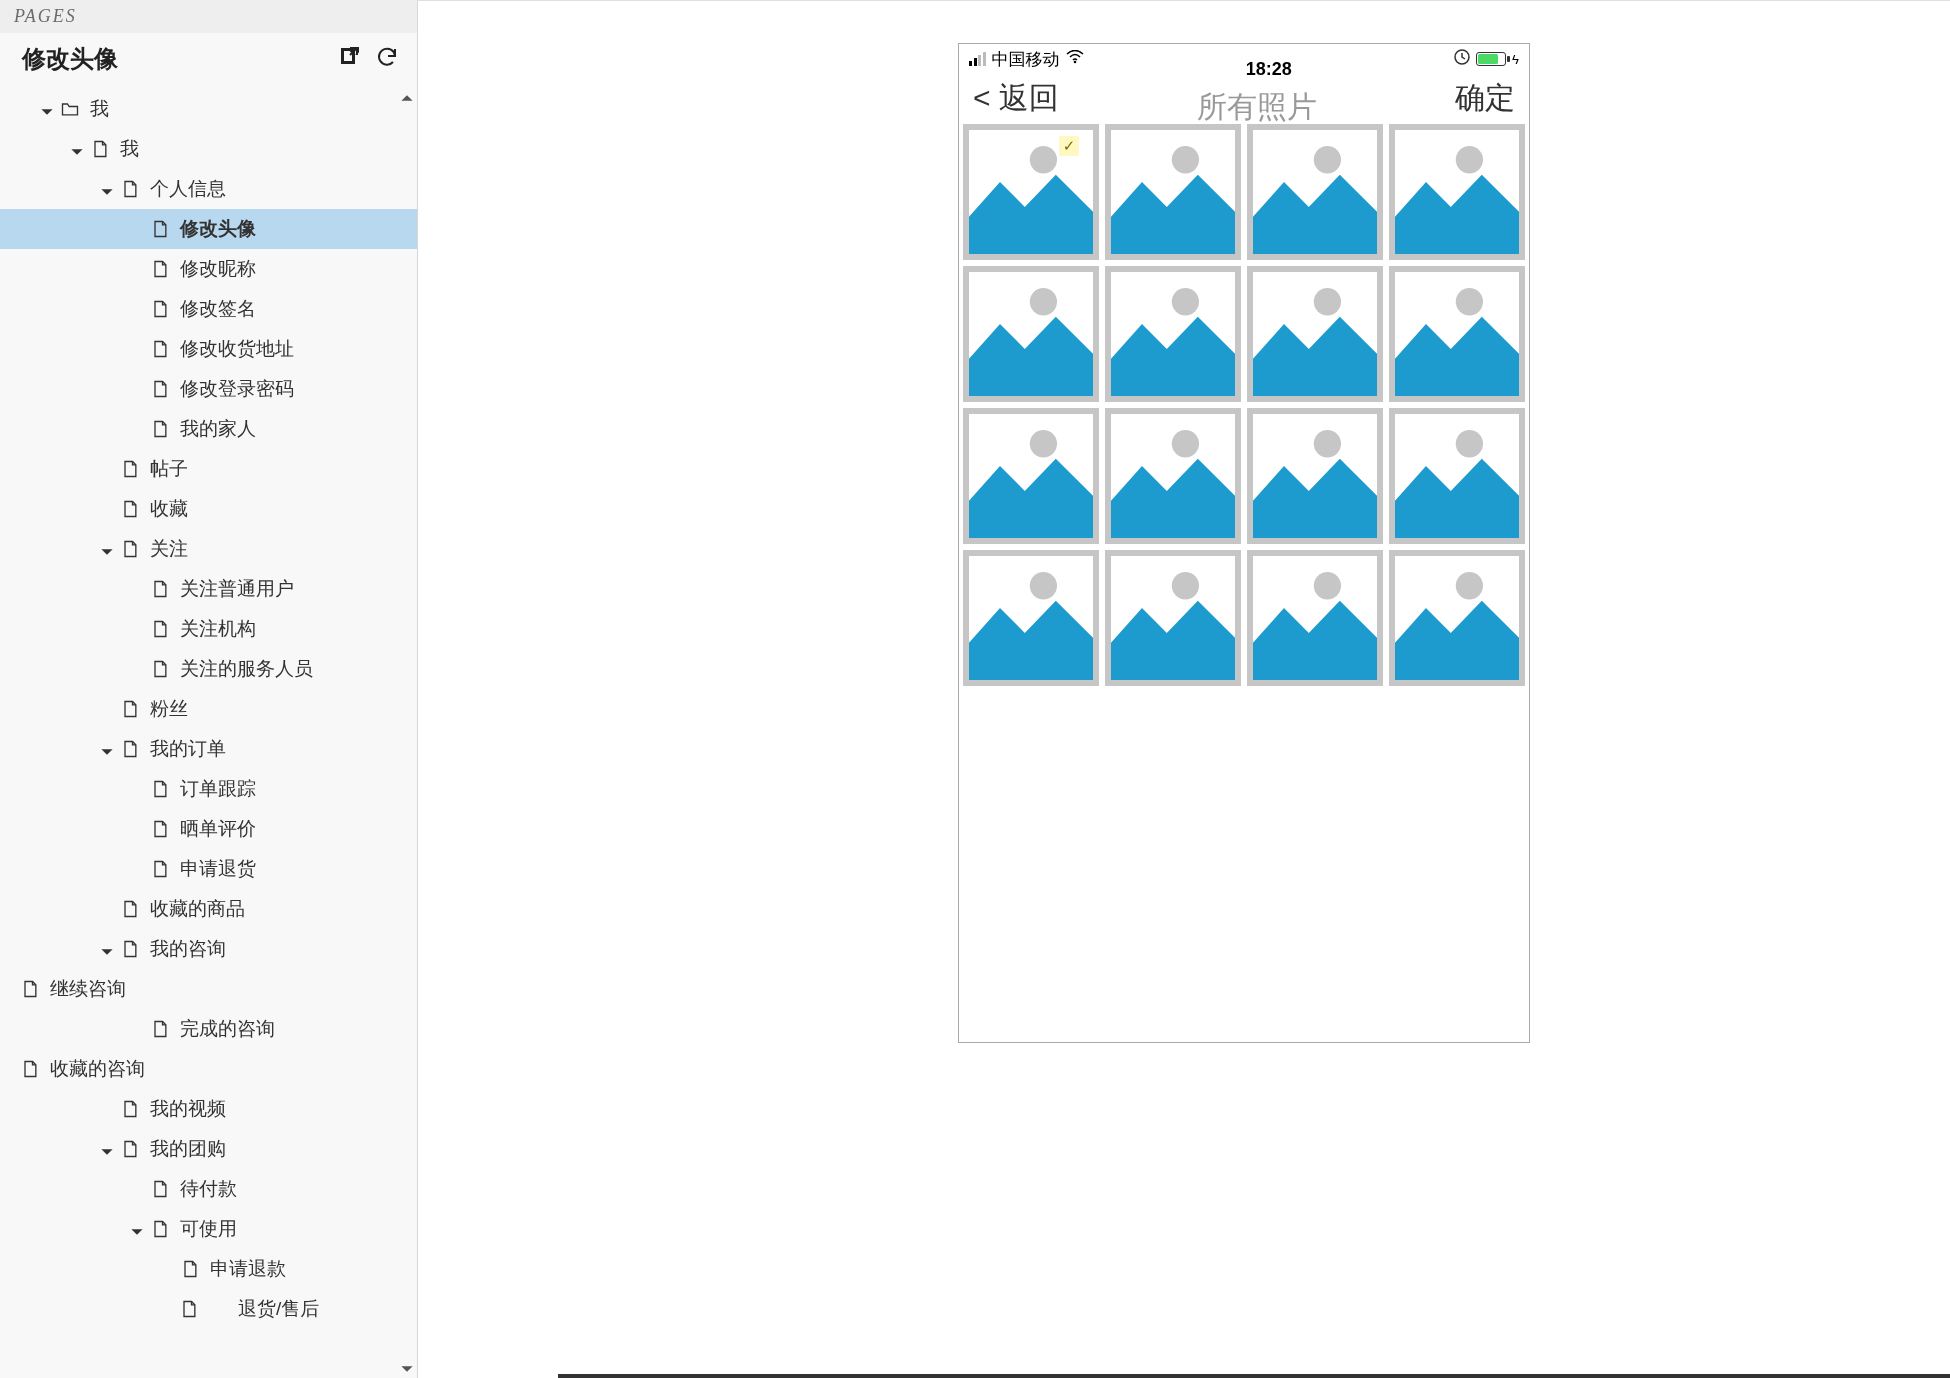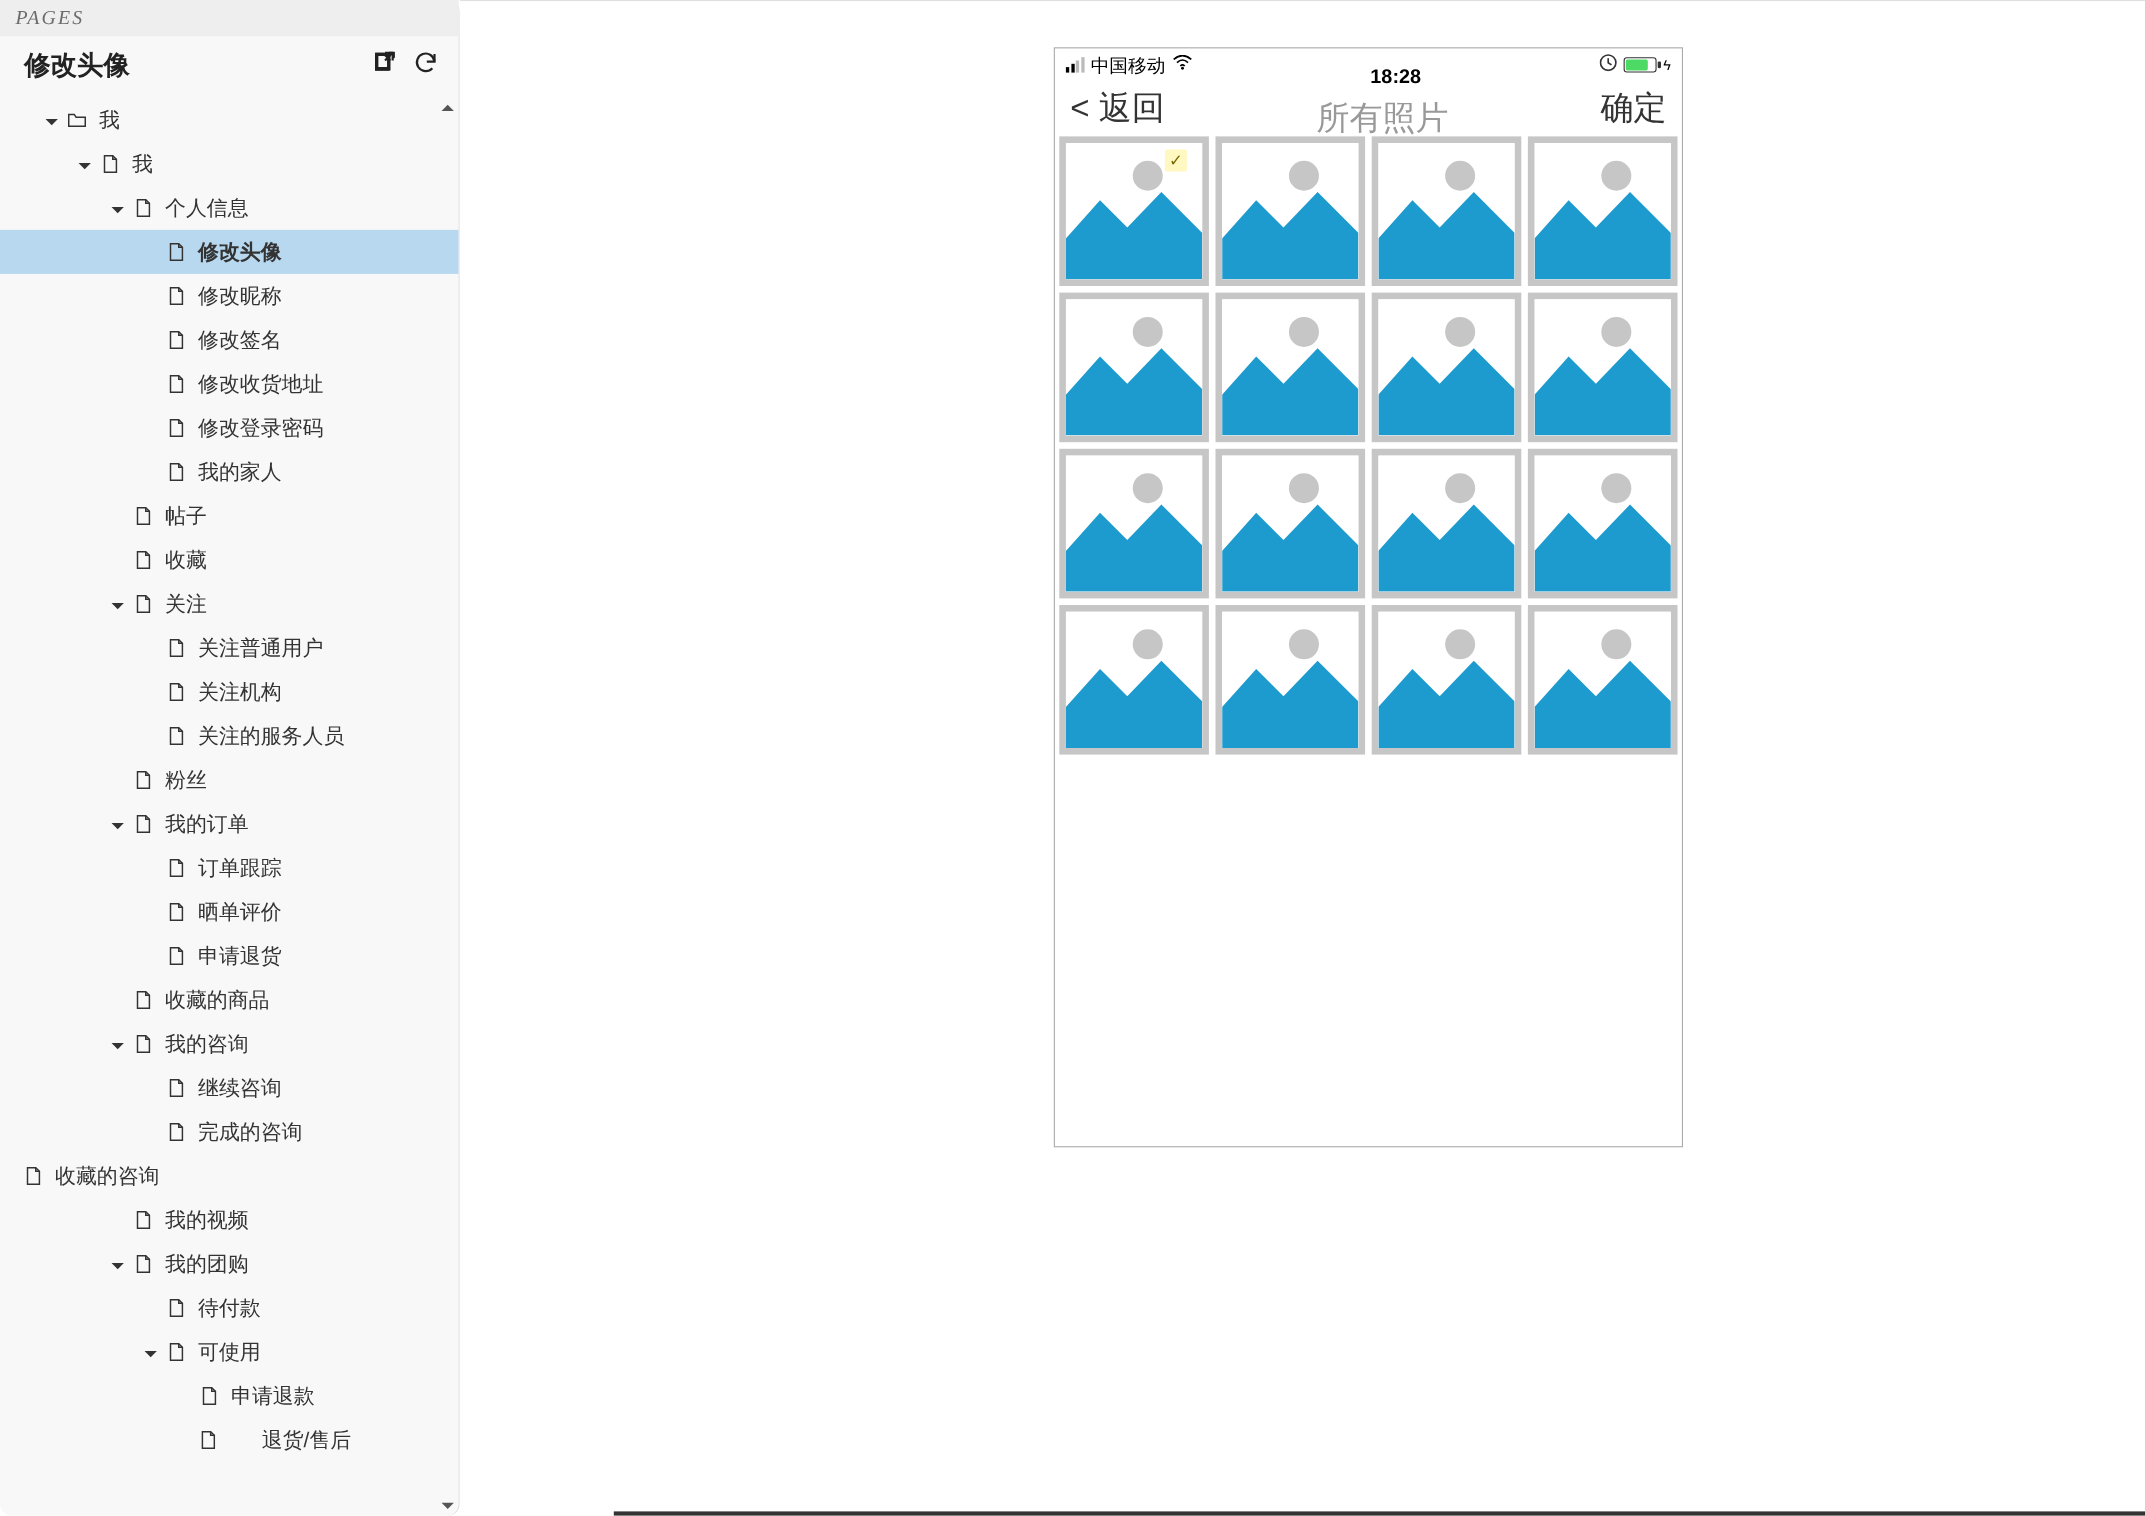--- a/index.html
+++ b/index.html
@@ -12,21 +12,20 @@
 }
 .app { display: flex; height: 100%; }
 
 
 .left-panel {
   width: 418px;
   background: #f8f8f8;
   border-right: 1px solid #d6d6d6;
   display: flex;
   flex-direction: column;
-  border-radius: 11px;
 }
 .panel-header {
   padding: 6px 14px 6px 14px;
   font-size: 18px;
   letter-spacing: 2px;
   color: #6b6b6b;
   font-family: Georgia, serif;
   font-style: italic;
   background: #eeeeee;
 }
@@ -438,21 +437,21 @@
         <div class="tree-item" style="padding-left: 100px;">
           <span class="tree-arrow"><svg viewBox="0 0 10 10">
               <path d="M1 3 L5 7 L9 3" fill="#333"></path>
             </svg></span>
           <span class="tree-icon"><svg viewBox="0 0 24 24" fill="none" stroke="#333" stroke-width="1.6">
               <path d="M6 3h9l4 4v14H6z"></path>
               <path d="M15 3v4h4"></path>
             </svg></span>
           <span>我的咨询</span>
         </div>
-        <div class="tree-item" style="padding-left: 130px;">
+        <div class="tree-item" style="">
           <span class="tree-arrow blank"><svg viewBox="0 0 10 10">
               <path d="M1 3 L5 7 L9 3" fill="#333"></path>
             </svg></span>
           <span class="tree-icon"><svg viewBox="0 0 24 24" fill="none" stroke="#333" stroke-width="1.6">
               <path d="M6 3h9l4 4v14H6z"></path>
               <path d="M15 3v4h4"></path>
             </svg></span>
           <span>继续咨询</span>
         </div>
         <div class="tree-item" style="padding-left: 130px;">

